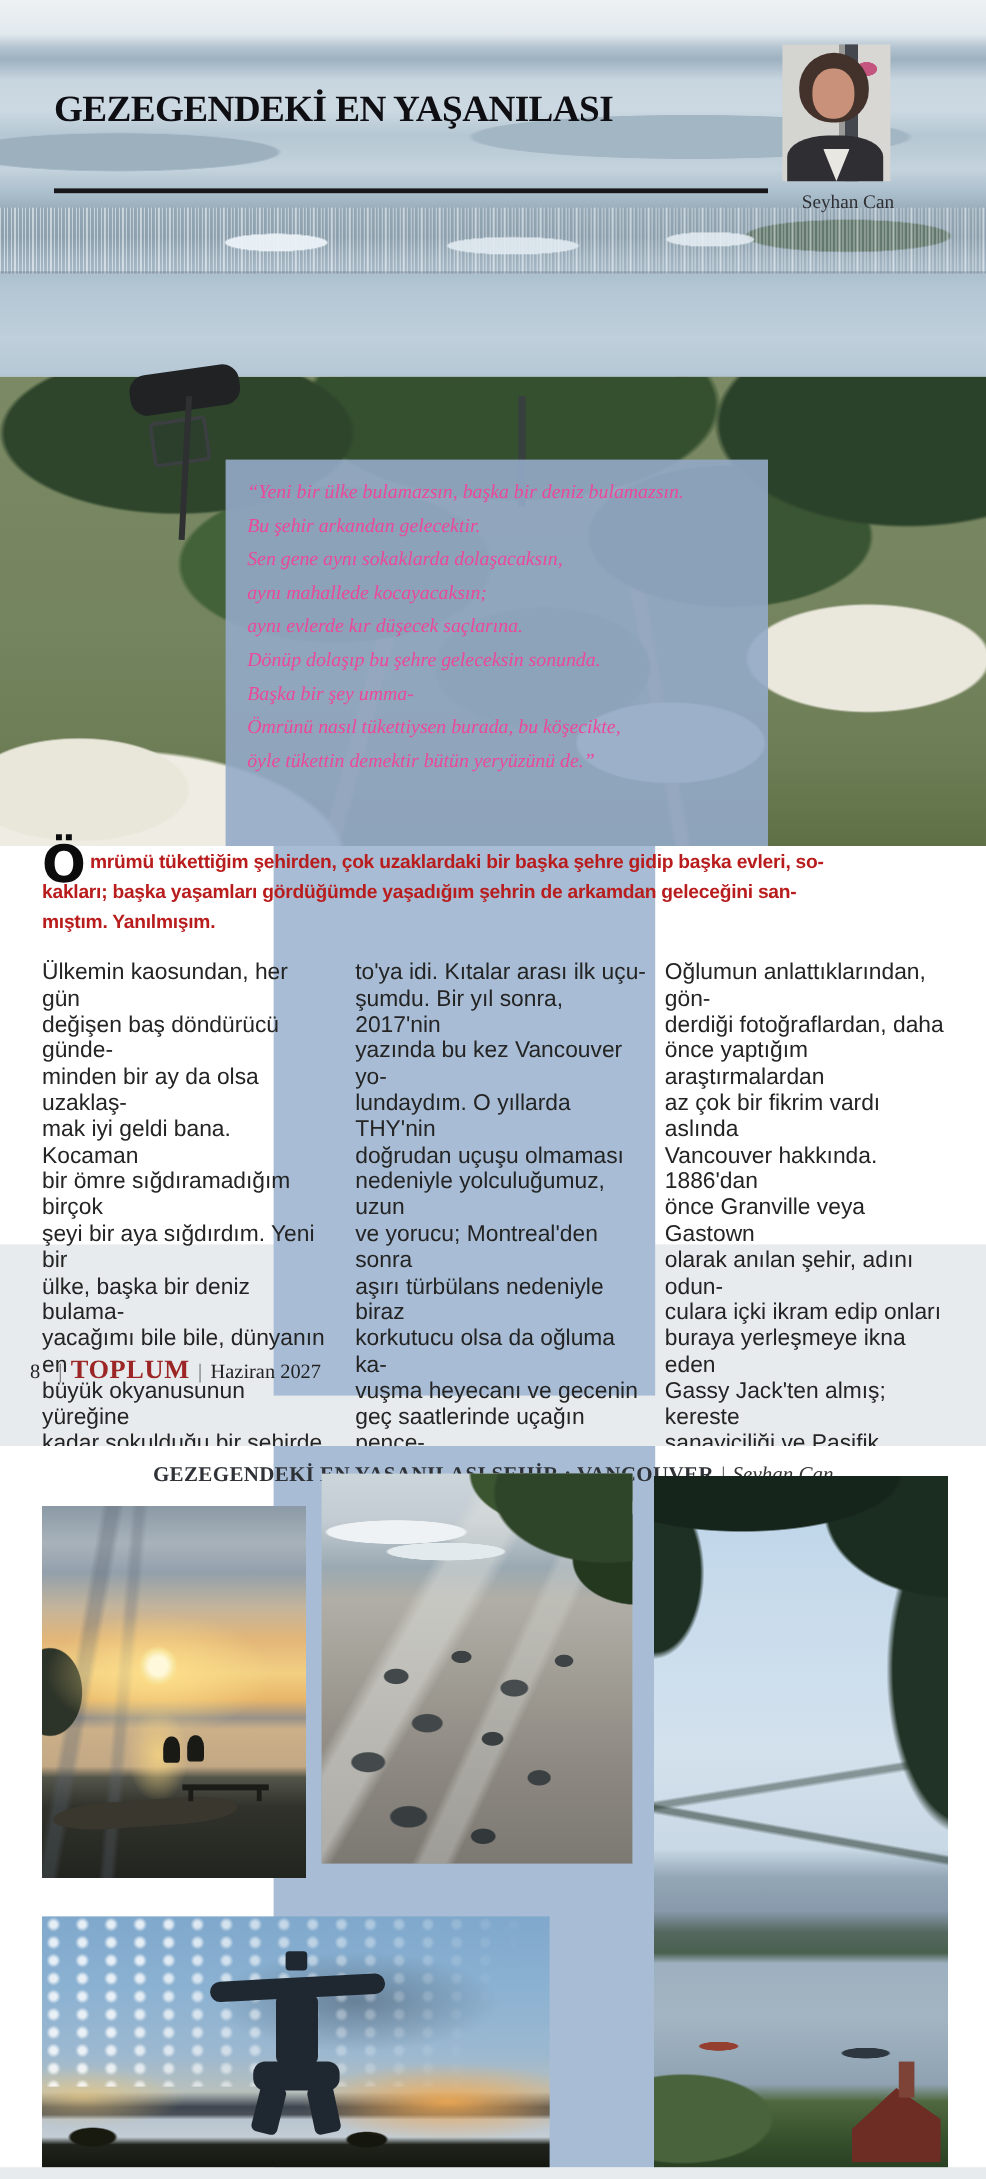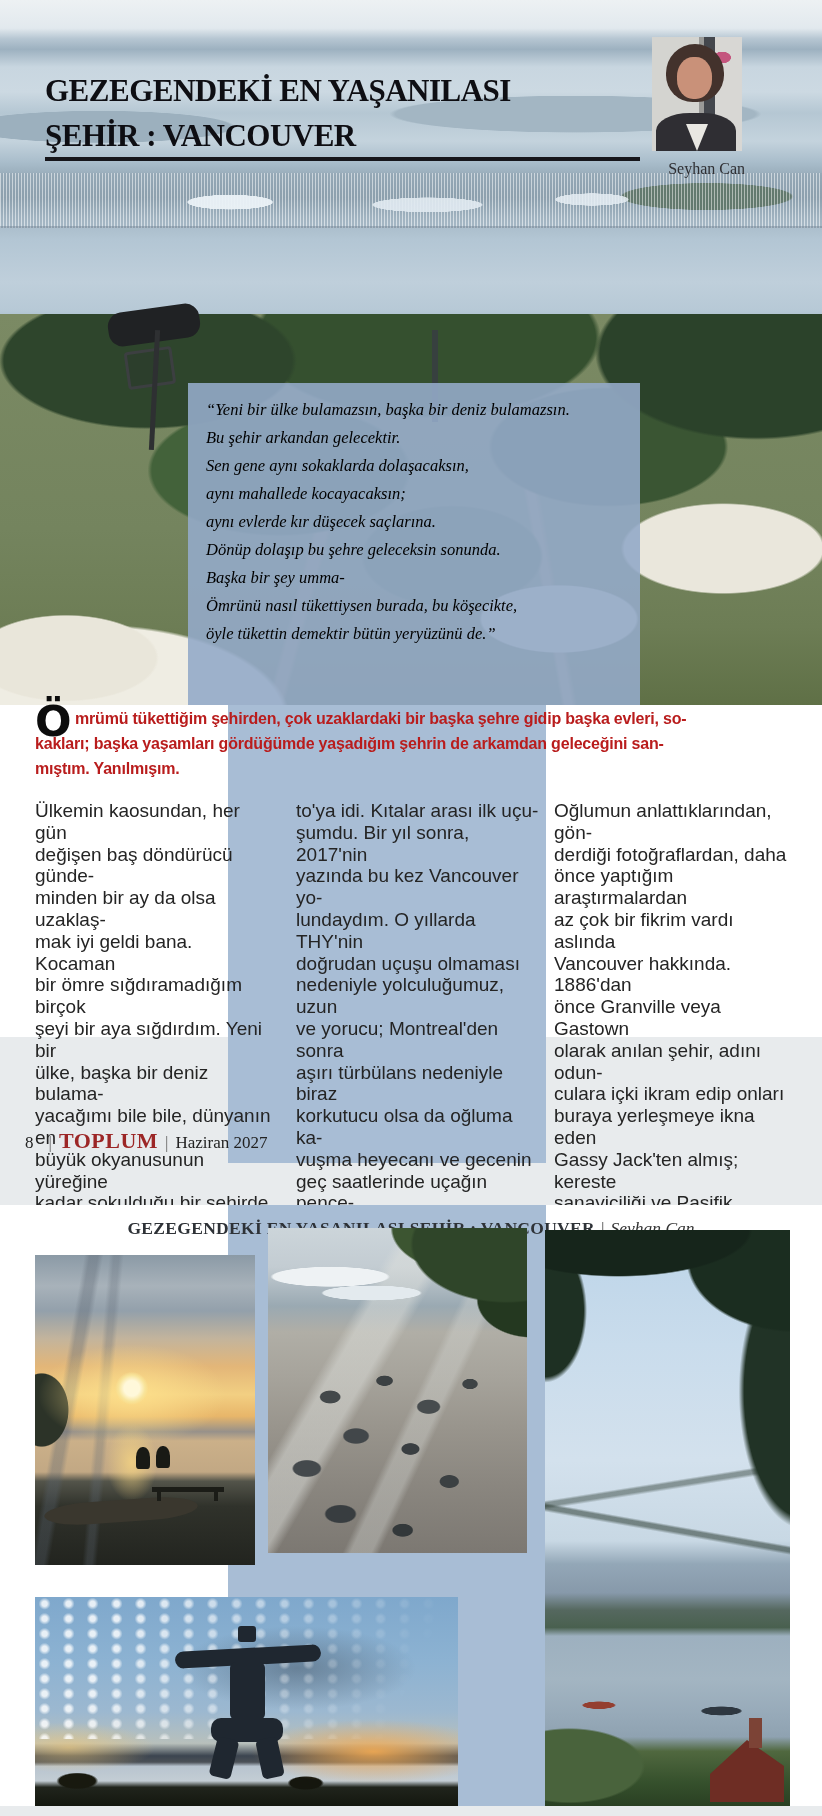--- a/index.html
+++ b/index.html
@@ -68,21 +68,21 @@
 
   
   .title{position:absolute;left:45px;top:48px;width:620px;font-family:"Liberation Serif",serif;font-weight:bold;color:#0e0e13;font-size:31px;line-height:1.45;letter-spacing:-0.5px;}
   .title span{display:block;}
   .title-rule{position:absolute;left:45px;top:157px;width:595px;height:4px;background:#16161b;}
   .byline{position:absolute;left:645px;top:160px;width:100px;text-align:right;font-family:"Liberation Serif",serif;font-size:16px;color:#2f2f33;}
 
   
   .poembox{position:absolute;left:188px;top:383px;width:452px;height:322px;box-sizing:border-box;padding:13px 16px 0 18px;}
   .poembox::before{content:"";position:absolute;inset:0;background:var(--poem_box,#93aac8);opacity:.9;}
-  .poem-text{position:relative;white-space:pre-line;font-family:"Liberation Serif",serif;font-style:italic;font-size:16.5px;line-height:28px;color:#000000;}
+  .poem-text{position:relative;white-space:pre-line;font-family:"Liberation Serif",serif;font-style:italic;font-size:16.5px;line-height:28px;color:#ec4899;}
   .poem-attr{position:relative;text-align:right;font-family:"Liberation Serif",serif;font-style:italic;font-size:16.5px;color:#f4f7fa;margin-top:1px;}
 
   
   .lead{position:absolute;left:35px;top:706px;width:780px;}
   .lead-initial{position:absolute;left:0;top:-6px;font-family:"DejaVu Sans",sans-serif;font-weight:bold;font-size:43px;color:#0c0c0c;line-height:1;}
   .lead-text{white-space:pre-line;text-indent:40px;font-family:Liberation Sans, sans-serif;font-weight:bold;font-size:16px;letter-spacing:-0.2px;line-height:25px;color:#b91c1c;}
 
   
   .col{position:absolute;top:800px;white-space:pre-line;font-family:"Liberation Sans",sans-serif;font-size:19px;line-height:21.8px;color:#242424;}
   .col1{left:35px;width:240px;}
@@ -196,21 +196,20 @@
 
     <div class="headshot">
       <div class="hs-hair"></div>
       <div class="hs-face"></div>
       <div class="hs-jacket"></div>
       <div class="hs-shirt"></div>
     </div>
 
     <h1 class="title">
         <span>GEZEGENDEKİ EN YAŞANILASI</span>
-        <span>ŞEHİR : VANCOUVER</span>
       </h1>
     <div class="title-rule"></div>
     <div class="byline">Seyhan Can</div>
 
     <div class="poembox">
       <div class="poem-text">“Yeni bir ülke bulamazsın, başka bir deniz bulamazsın.
 Bu şehir arkandan gelecektir.
 Sen gene aynı sokaklarda dolaşacaksın,
 aynı mahallede kocayacaksın;
 aynı evlerde kır düşecek saçlarına.

